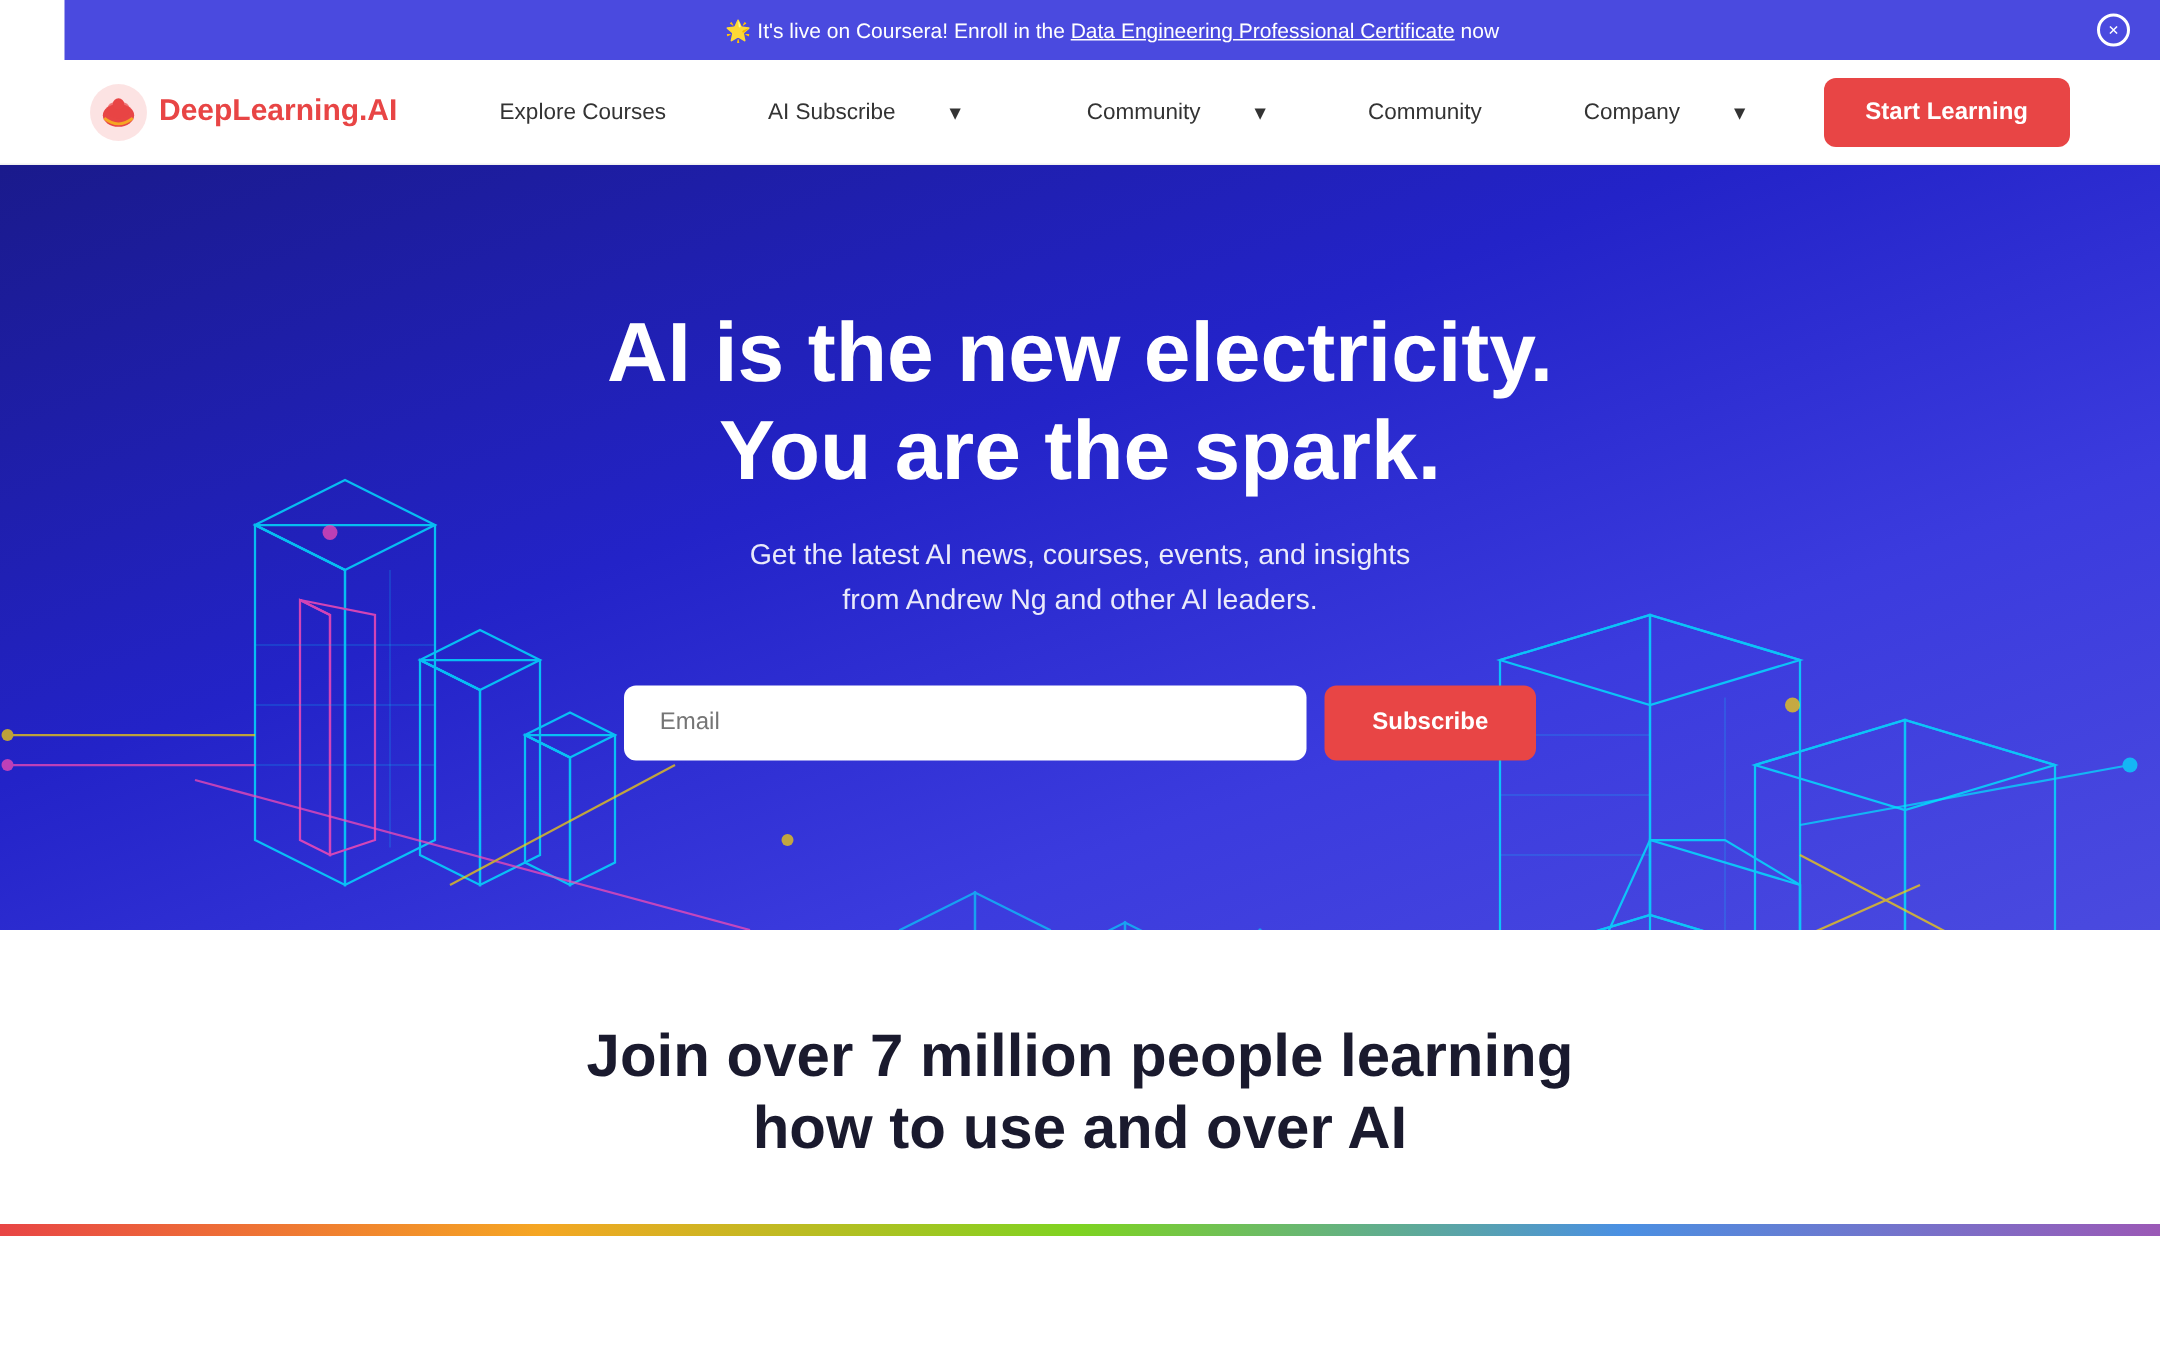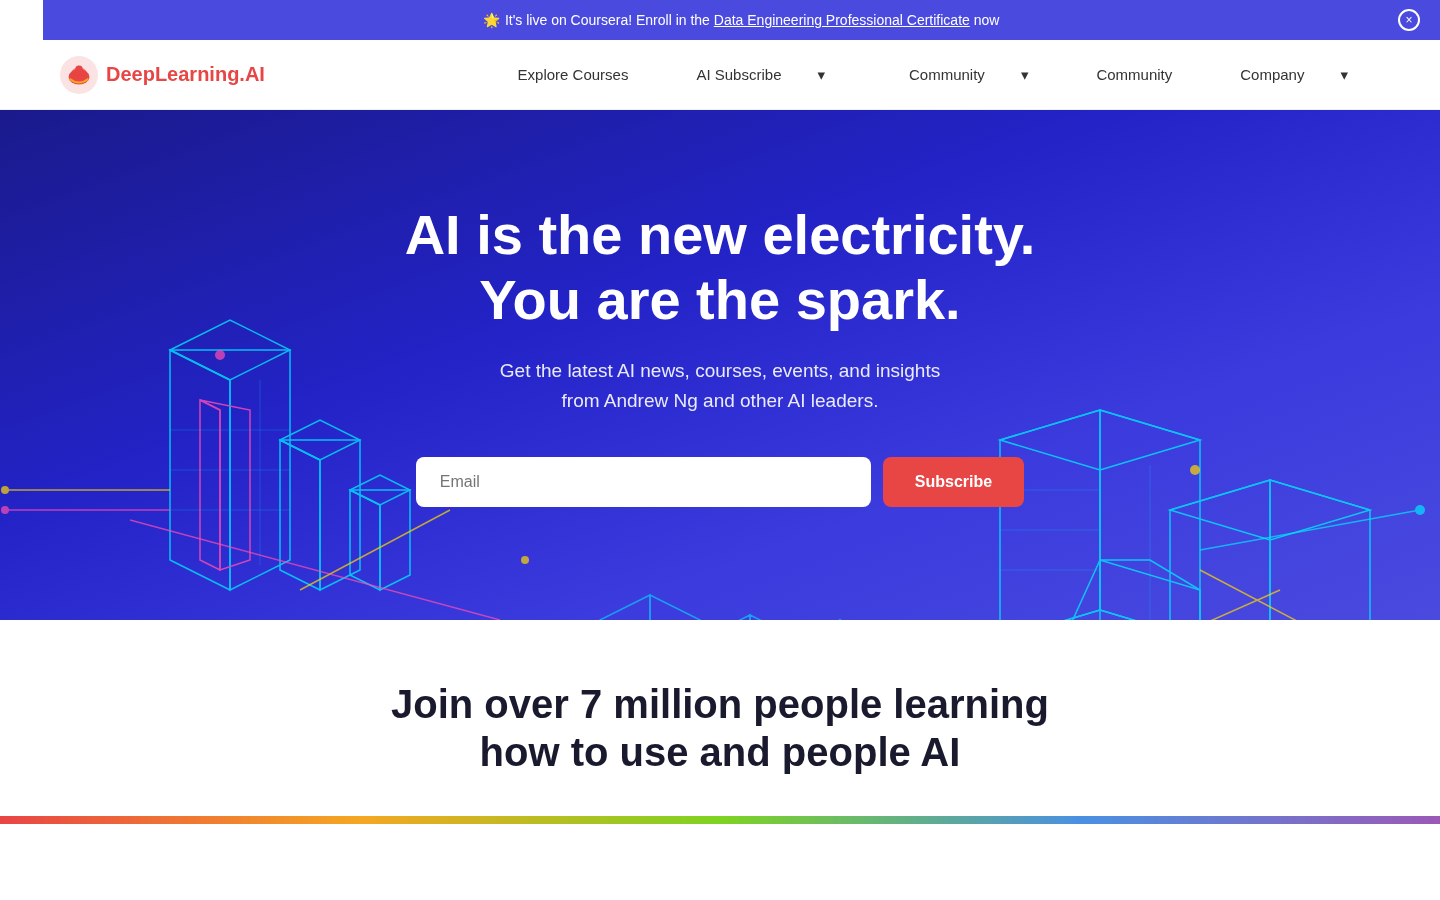--- a/index.html
+++ b/index.html
@@ -240,20 +240,21 @@
       <a href="#">Community</a>
     </li>
     <li>
       <span>
         <span>Company</span>
         <span class="chevron">▾</span>
       </span>
     </li>
   </ul>
 
+  <button class="btn-start">Start Learning</button>
 </nav>
 
 <section class="hero">
 
   <svg class="city-illustration" viewBox="0 0 1440 350" preserveAspectRatio="xMidYMax meet" xmlns="http://www.w3.org/2000/svg">
 
     <g opacity="0.8">
 
       <polygon points="170,80 230,110 230,320 170,290" fill="none" stroke="#00e5ff" stroke-width="1.5"></polygon>
       <polygon points="170,80 290,80 290,290 230,320 230,110" fill="none" stroke="#00e5ff" stroke-width="1.5"></polygon>
@@ -351,17 +352,17 @@
     <div class="subscribe-form">
       <input type="email" class="email-input" placeholder="Email" style="">
       <button class="btn-subscribe">Subscribe</button>
     </div>
   </div>
 </section>
 
 <section class="join-section">
   <h2>
     <span>Join over 7 million people learning</span><br>
-    <span>how to use and people AI</span>
+    <span>how to use and over AI</span>
   </h2>
 </section>
 
 <div class="bottom-bar"></div>
 
 </body></html>

